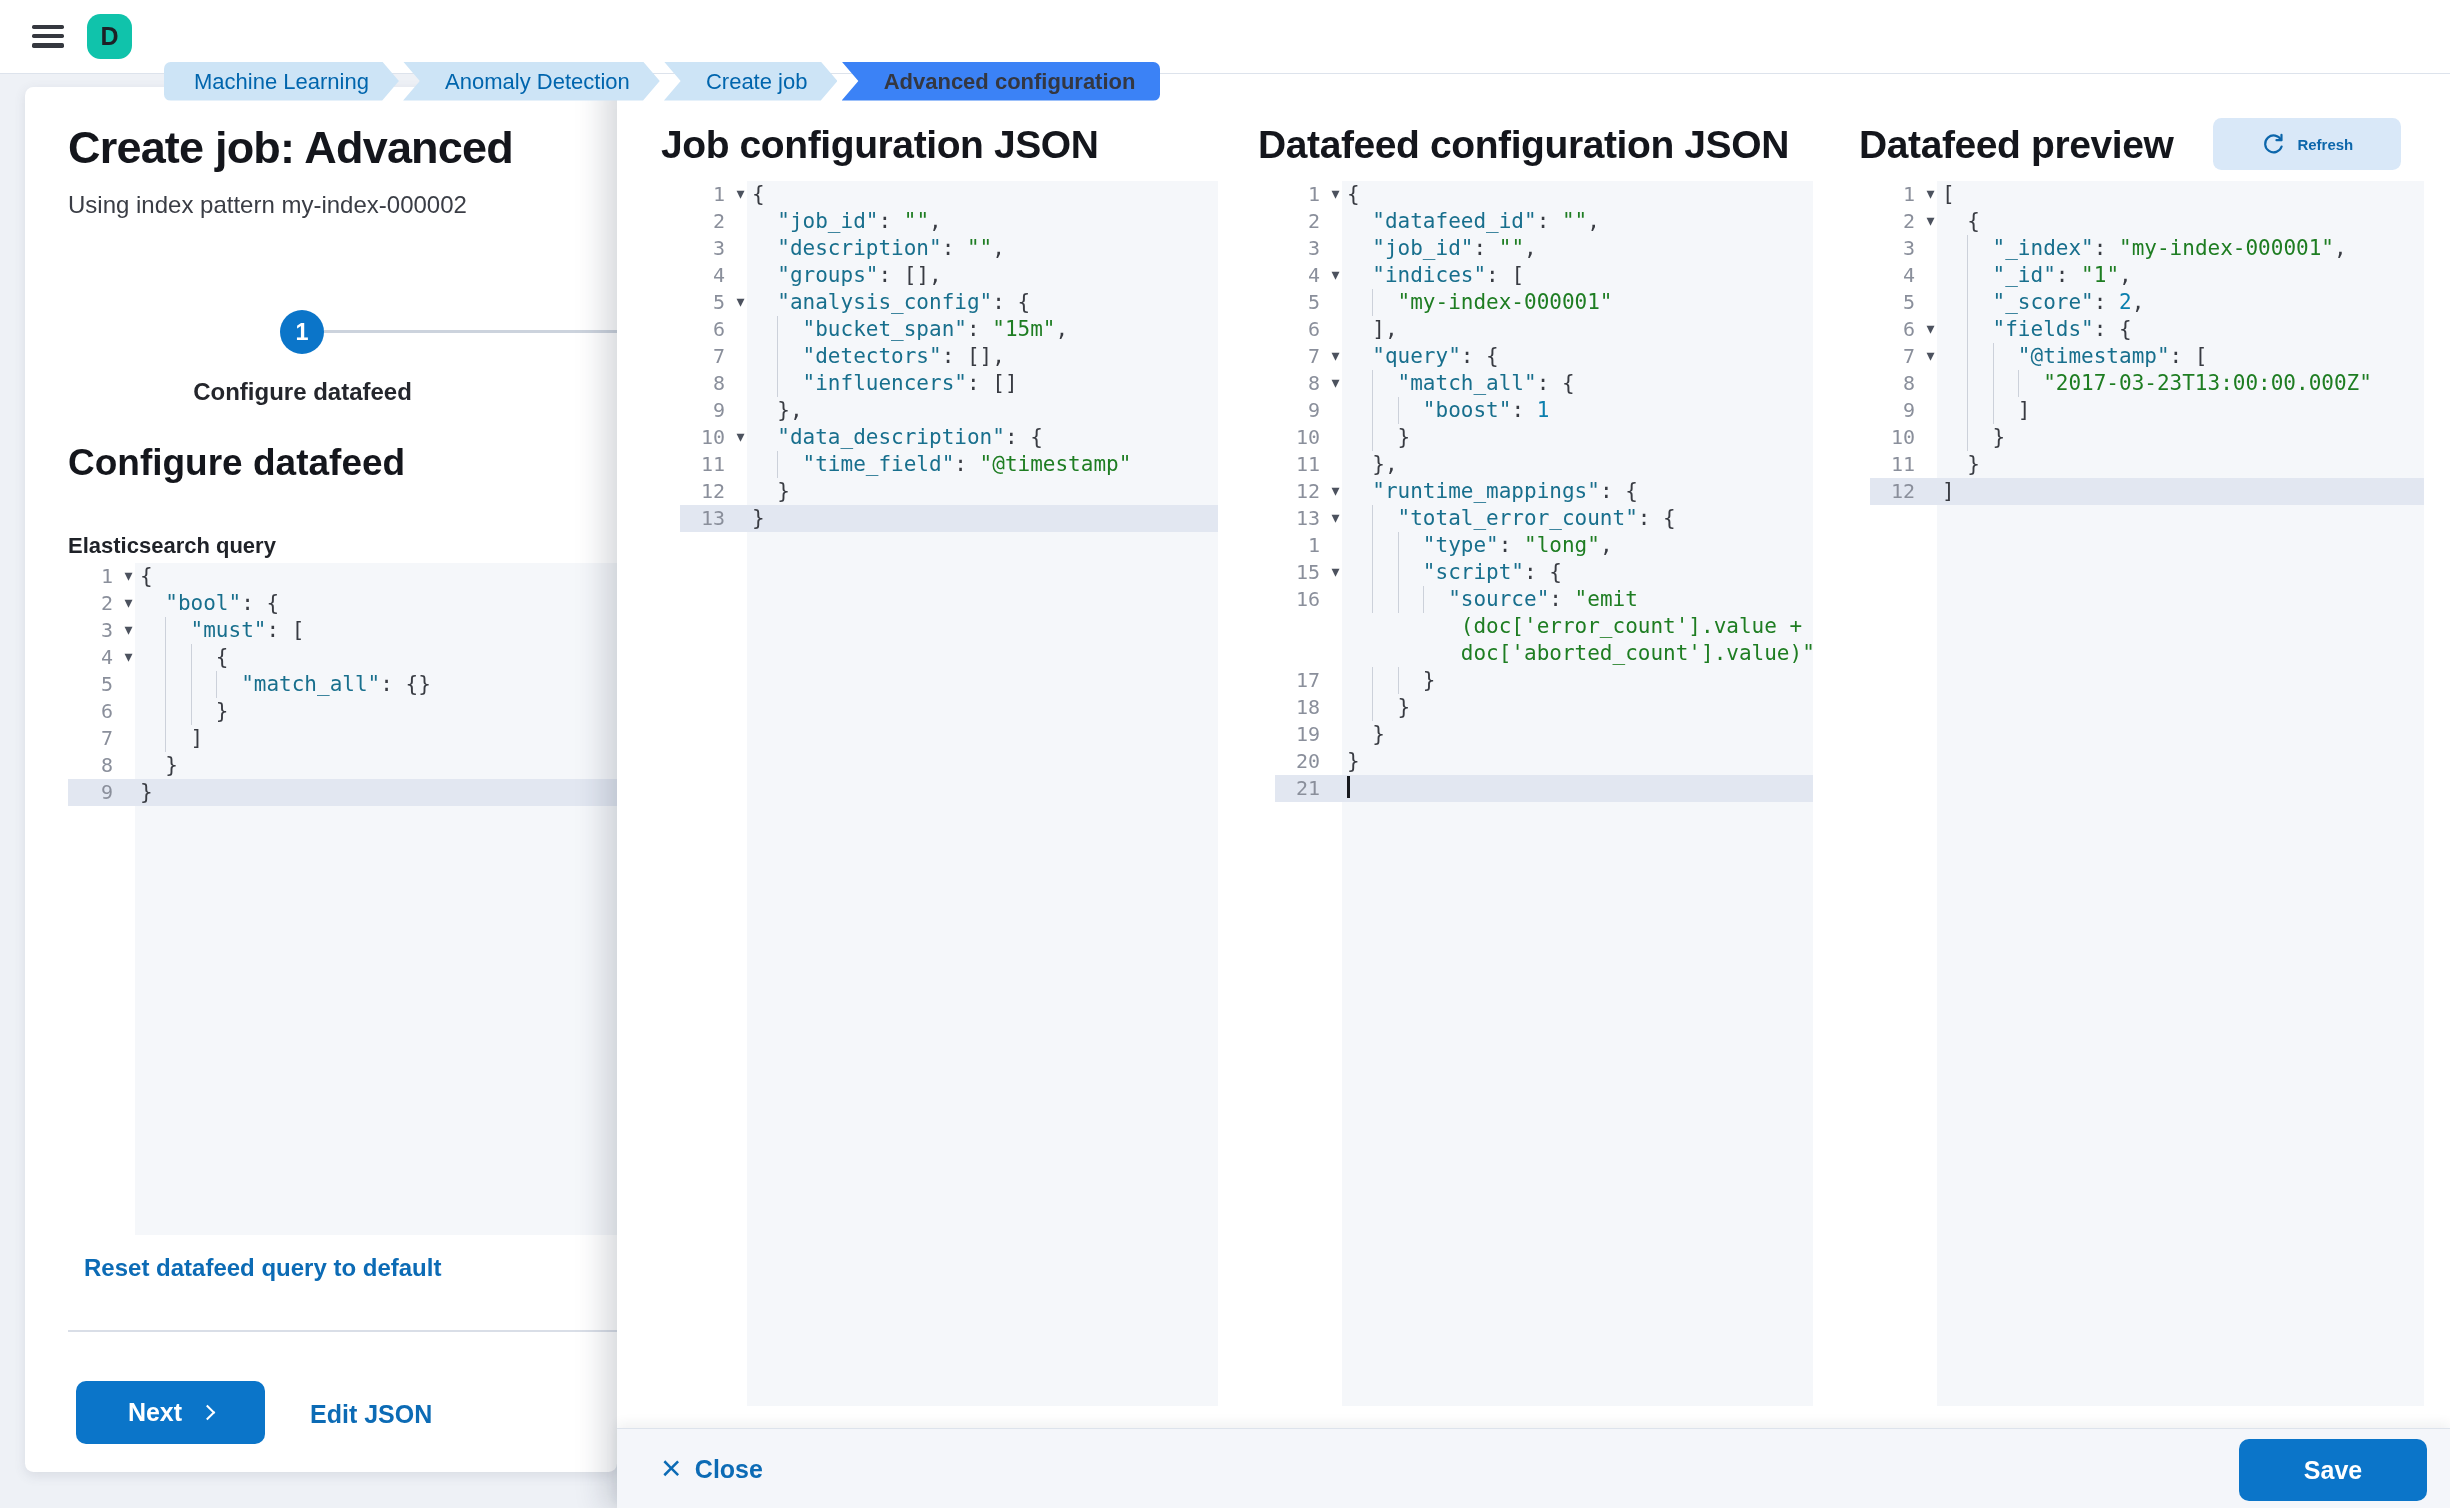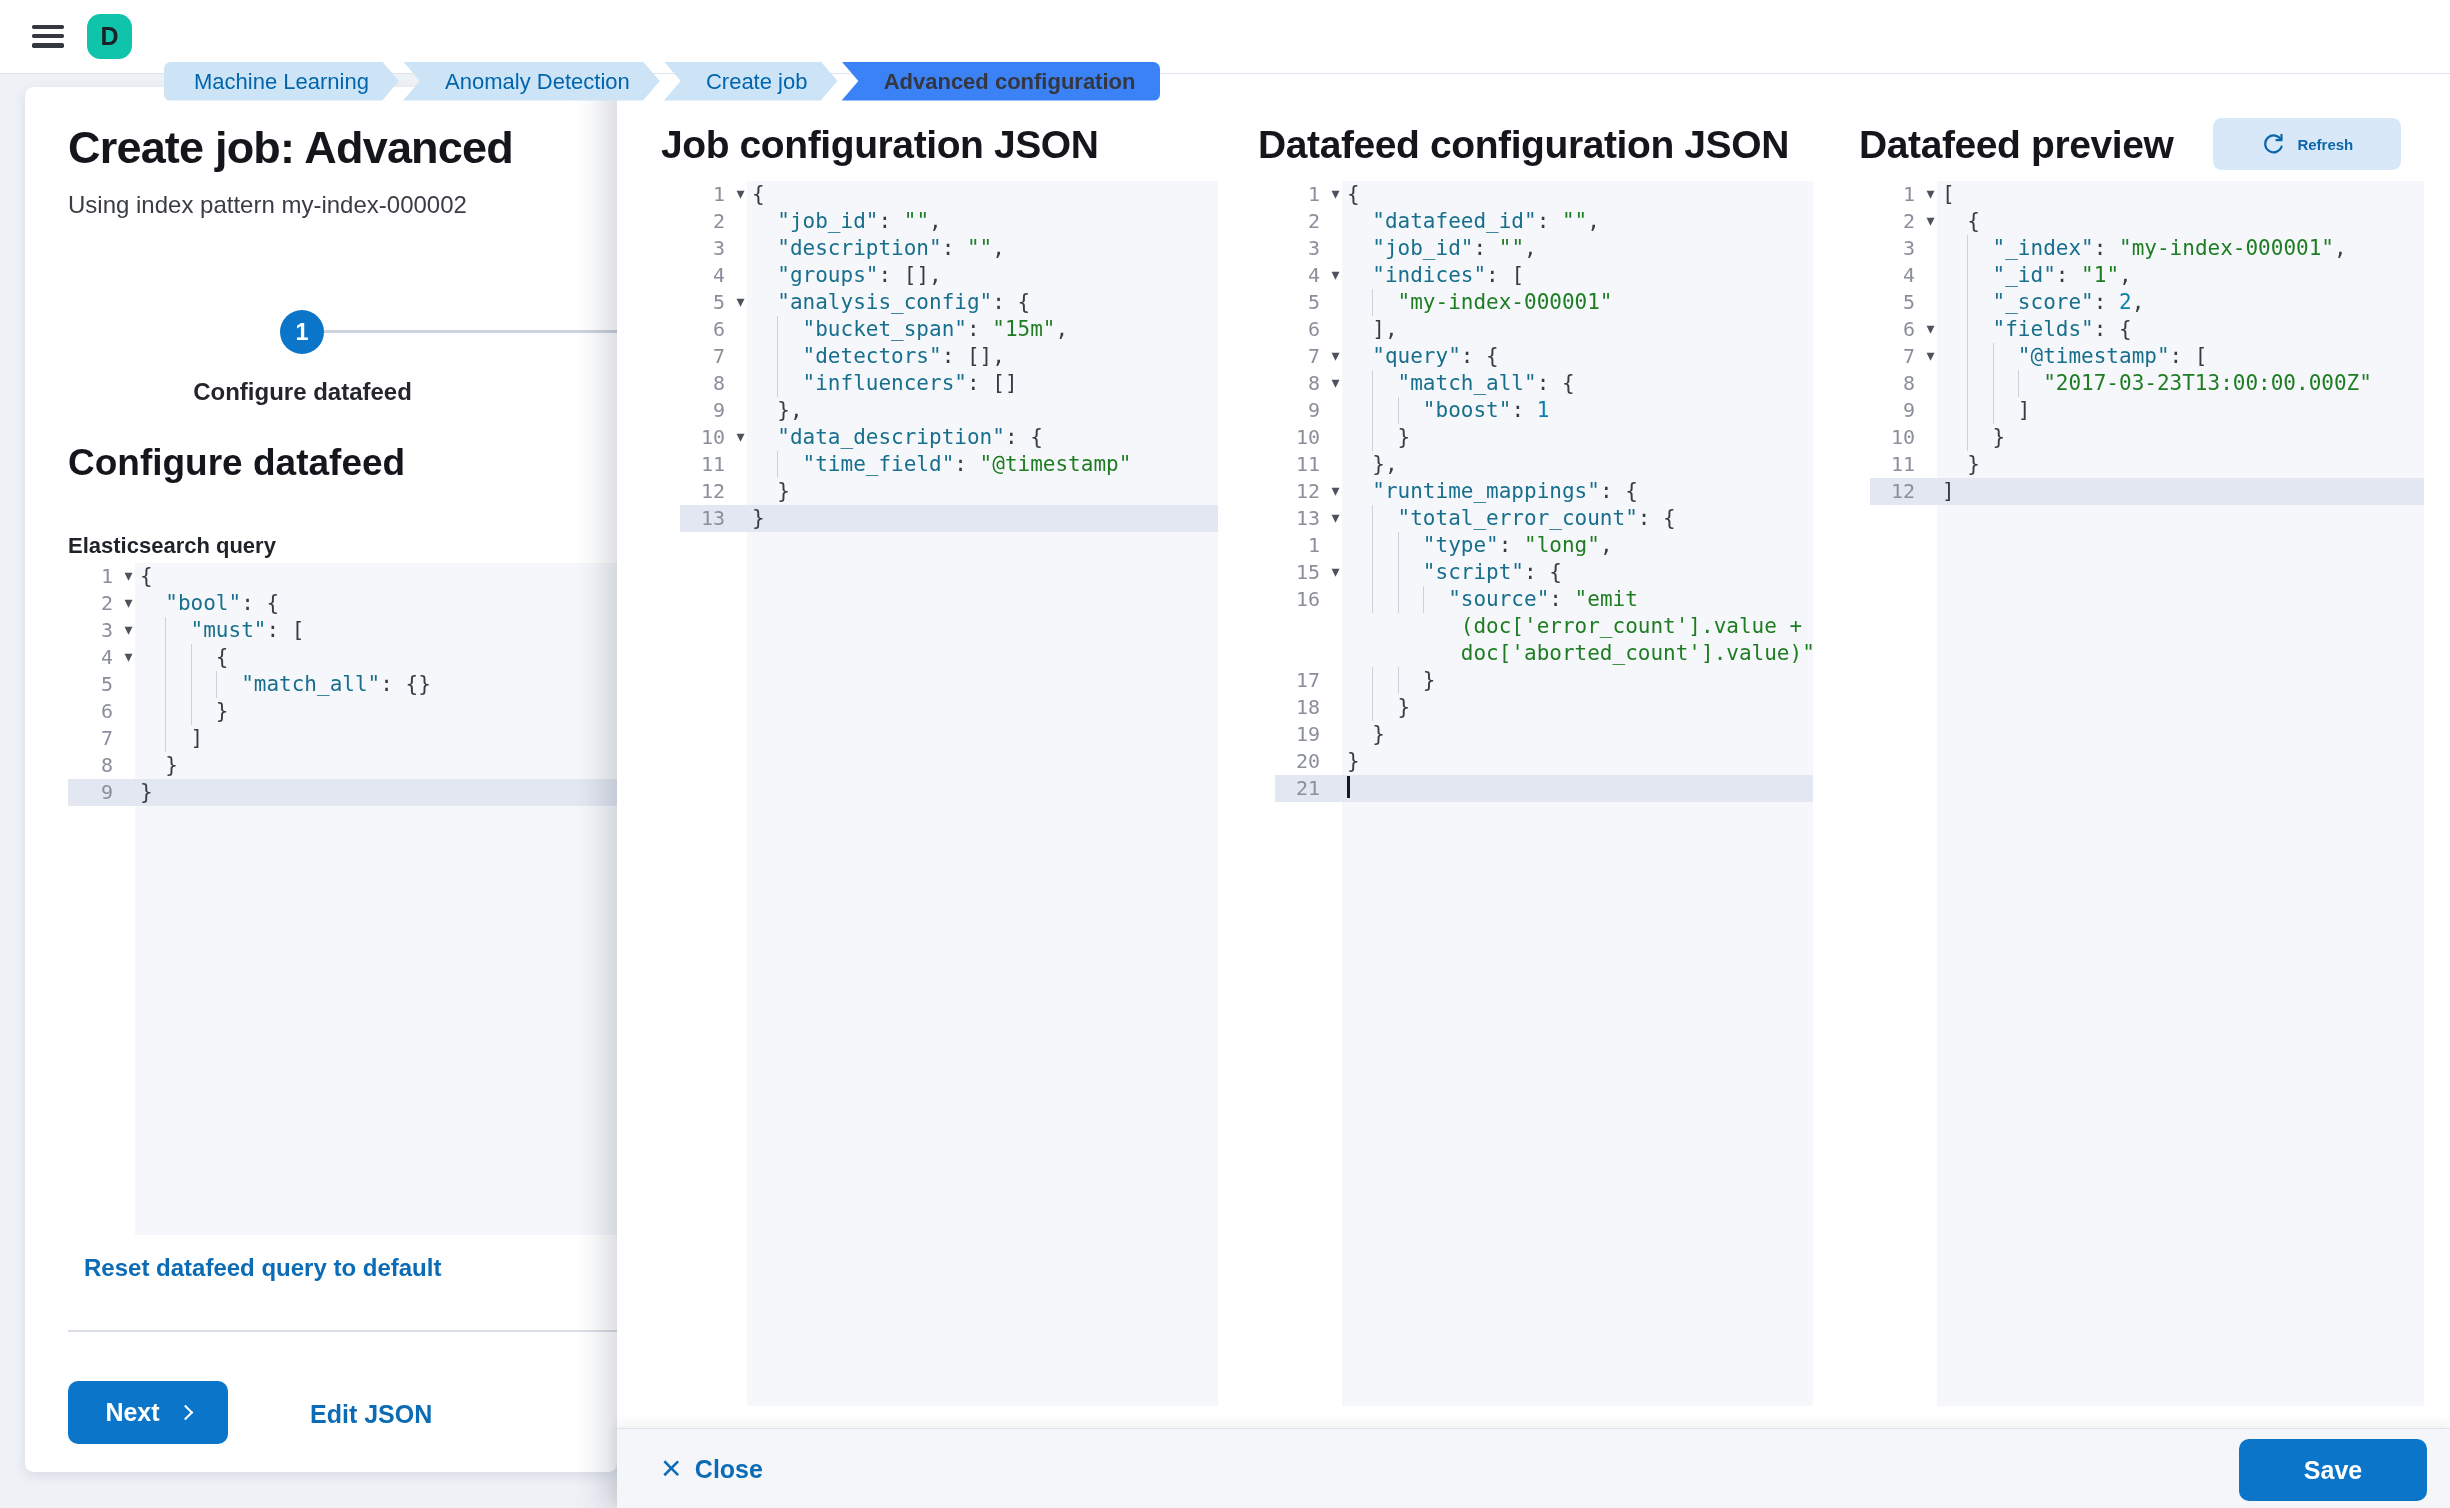--- a/index.html
+++ b/index.html
@@ -36,21 +36,21 @@
     background:#0b75c9; color:#fff; font-size:23.4px; font-weight:600;
     display:flex; align-items:center; justify-content:center; z-index:2; }
   .step-line { position:absolute; left:299px; top:243px; width:293px; height:2.5px; background:#ccd3dd; }
   .step-label { position:absolute; left:110px; top:291px; width:335px; text-align:center;
     font-size:24px; font-weight:700; color:#24262c; }
   .section-heading { position:absolute; left:43px; top:355px; font-size:37px; font-weight:700; color:#14161c; }
   .es-query-label { position:absolute; left:43px; top:446px; font-size:22px; font-weight:700; color:#1f2228; }
   .es-editor-box { position:absolute; left:43px; top:476px; width:549px; height:672px; }
   .reset-link { position:absolute; left:59px; top:1167px; font-size:24px; font-weight:600; color:#0c6bb5; cursor:pointer; }
   .card-divider { position:absolute; left:43px; top:1243px; width:549px; height:1.7px; background:#d9dee7; }
-  .next-button { position:absolute; left:43px; top:1294px; width:160px; height:63px; border:none; border-radius:10px;
+  .next-button { position:absolute; left:51px; top:1294px; width:189px; height:63px; border:none; border-radius:10px;
     background:#0b75c9; color:#ffffff; font-size:25px; font-weight:600; font-family:inherit;
     display:flex; align-items:center; justify-content:center; gap:20px; cursor:pointer; }
   .chev-right { display:inline-block; width:11px; height:11px; border-top:2.9px solid #fff; border-right:2.9px solid #fff;
     transform:rotate(45deg); margin-top:0.8px; }
   .edit-json-link { position:absolute; left:285px; top:1313px; font-size:25px; font-weight:600; color:#0c6bb5; cursor:pointer; }
 
   
   .flyout { position:absolute; left:617px; top:74px; width:1833px; height:1435px; background:#ffffff;
     box-shadow:-11.7px 0 28.5px rgba(30,40,60,.18); z-index:20; }
   .panel-title { position:absolute; top:49px; font-size:39px; font-weight:700; color:#14161c; letter-spacing:-0.4px; white-space:nowrap; }

